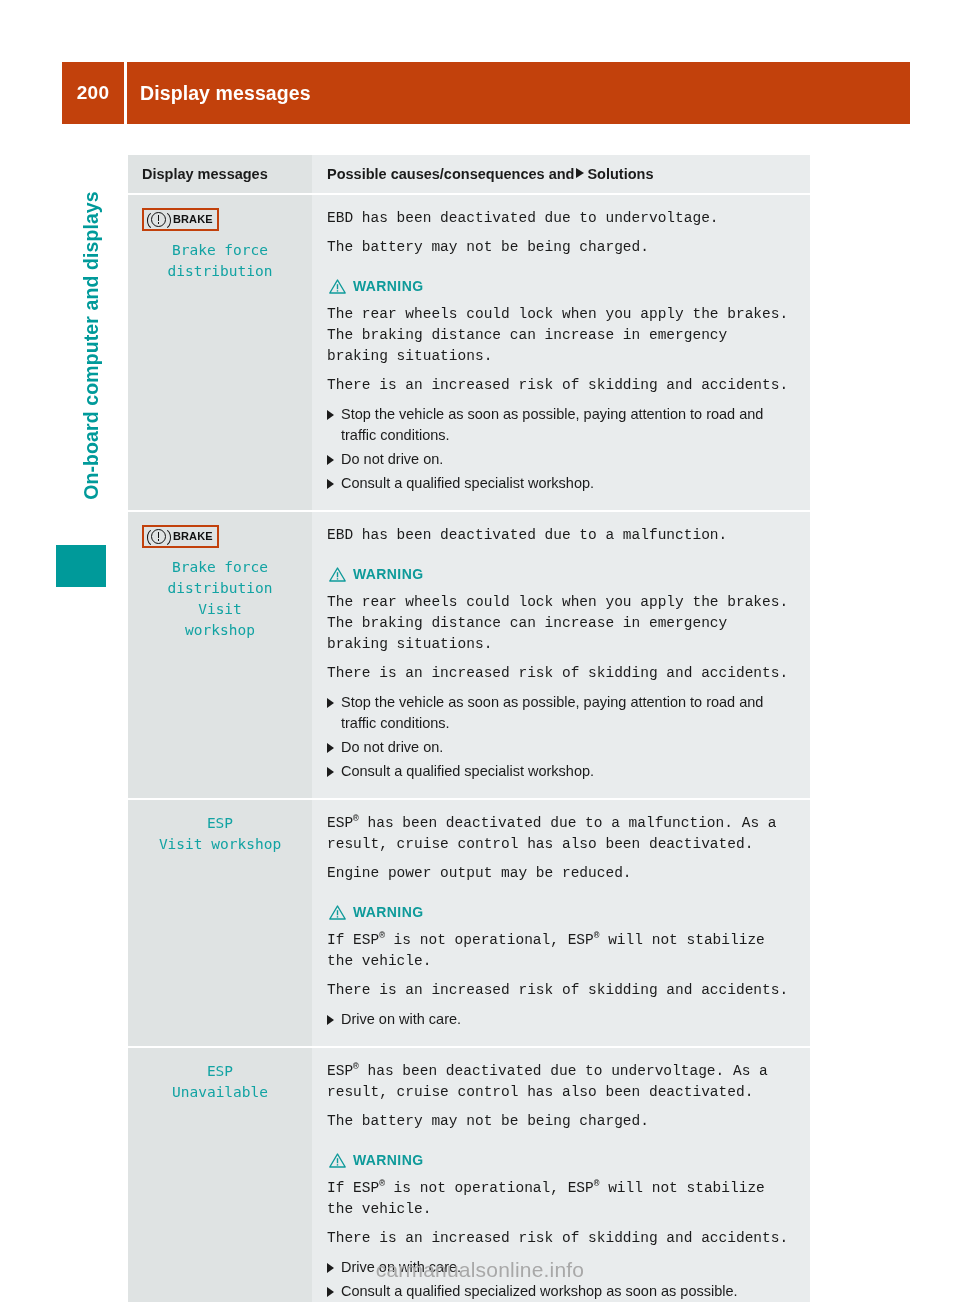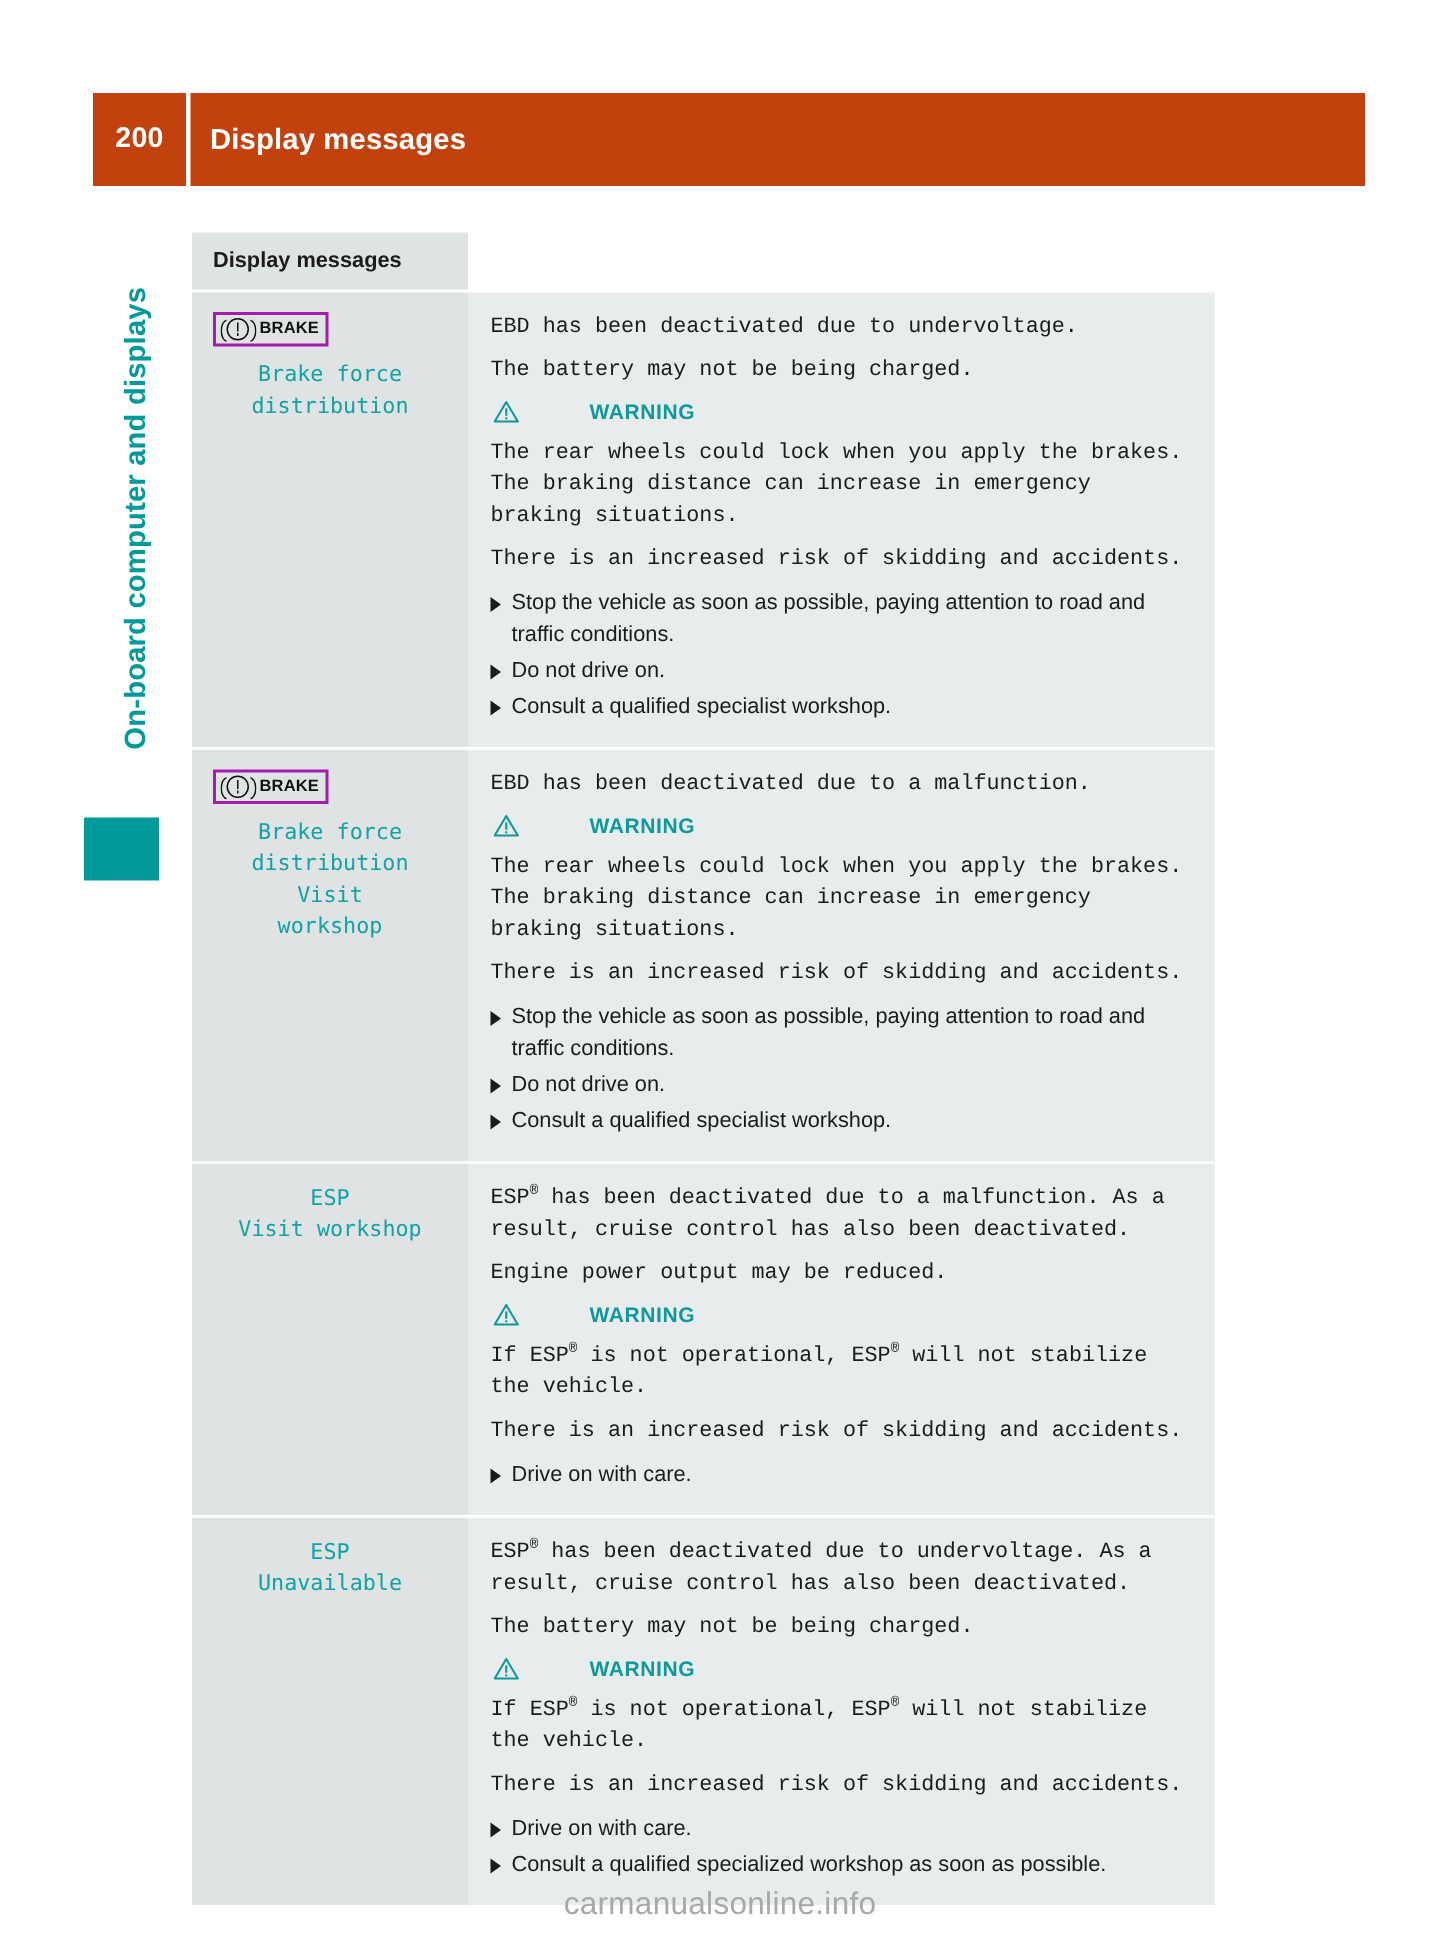--- a/index.html
+++ b/index.html
@@ -145,21 +145,21 @@
     font-size: 14.5px;
     line-height: 21px;
     white-space: pre-line;
     text-align: center;
   }
 
   
   .brake-icon {
     display: inline-flex;
     align-items: center;
-    border: 2px solid #a21caf;
+    border: 2px solid #c2410c;
     background: #dfe3e3;
     padding: 1px 4px 1px 3px;
     margin-bottom: 9px;
     height: 17px;
     box-sizing: content-box;
   }
   .brake-icon .circ {
     position: relative;
     width: 13px;
     height: 13px;
@@ -218,22 +218,21 @@
     line-height: 21px;
     color: #1b1b1b;
     margin: 0 0 8px 0;
     font-family: Liberation Mono, monospace;
   }
   .para:last-child { margin-bottom: 0; }
 
   .warn-head {
     display: flex;
     align-items: center;
-    margin: 8px 0 10px 2px;
-    gap: 40px;
+    margin: 20px 0 10px 2px;
   }
   .warn-tri {
     position: relative;
     width: 17px;
     height: 15px;
     flex: 0 0 17px;
     margin-right: 7px;
   }
   .warn-tri svg { display: block; }
   .warn-text {
@@ -286,20 +285,23 @@
 
 <div id="sidebar">
   <div id="chapter-label">On-board computer and displays</div>
 </div>
 <div id="chapter-tab"></div>
 
 <div id="msg-table">
 
   <div class="t-row t-head">
     <div class="col-left">Display messages</div>
+    <div class="col-right">
+      <span>Possible causes/consequences and</span><span class="head-tri"></span><span>Solutions</span>
+    </div>
   </div>
 
   <div id="rows-host">
       <div class="t-row">
         <div class="col-left"><span class="brake-icon">
             <span class="arc l"></span>
             <span class="circ"></span>
             <span class="arc r"></span>
             <span class="word">BRAKE</span>
           </span><div class="disp-msg">Brake force

